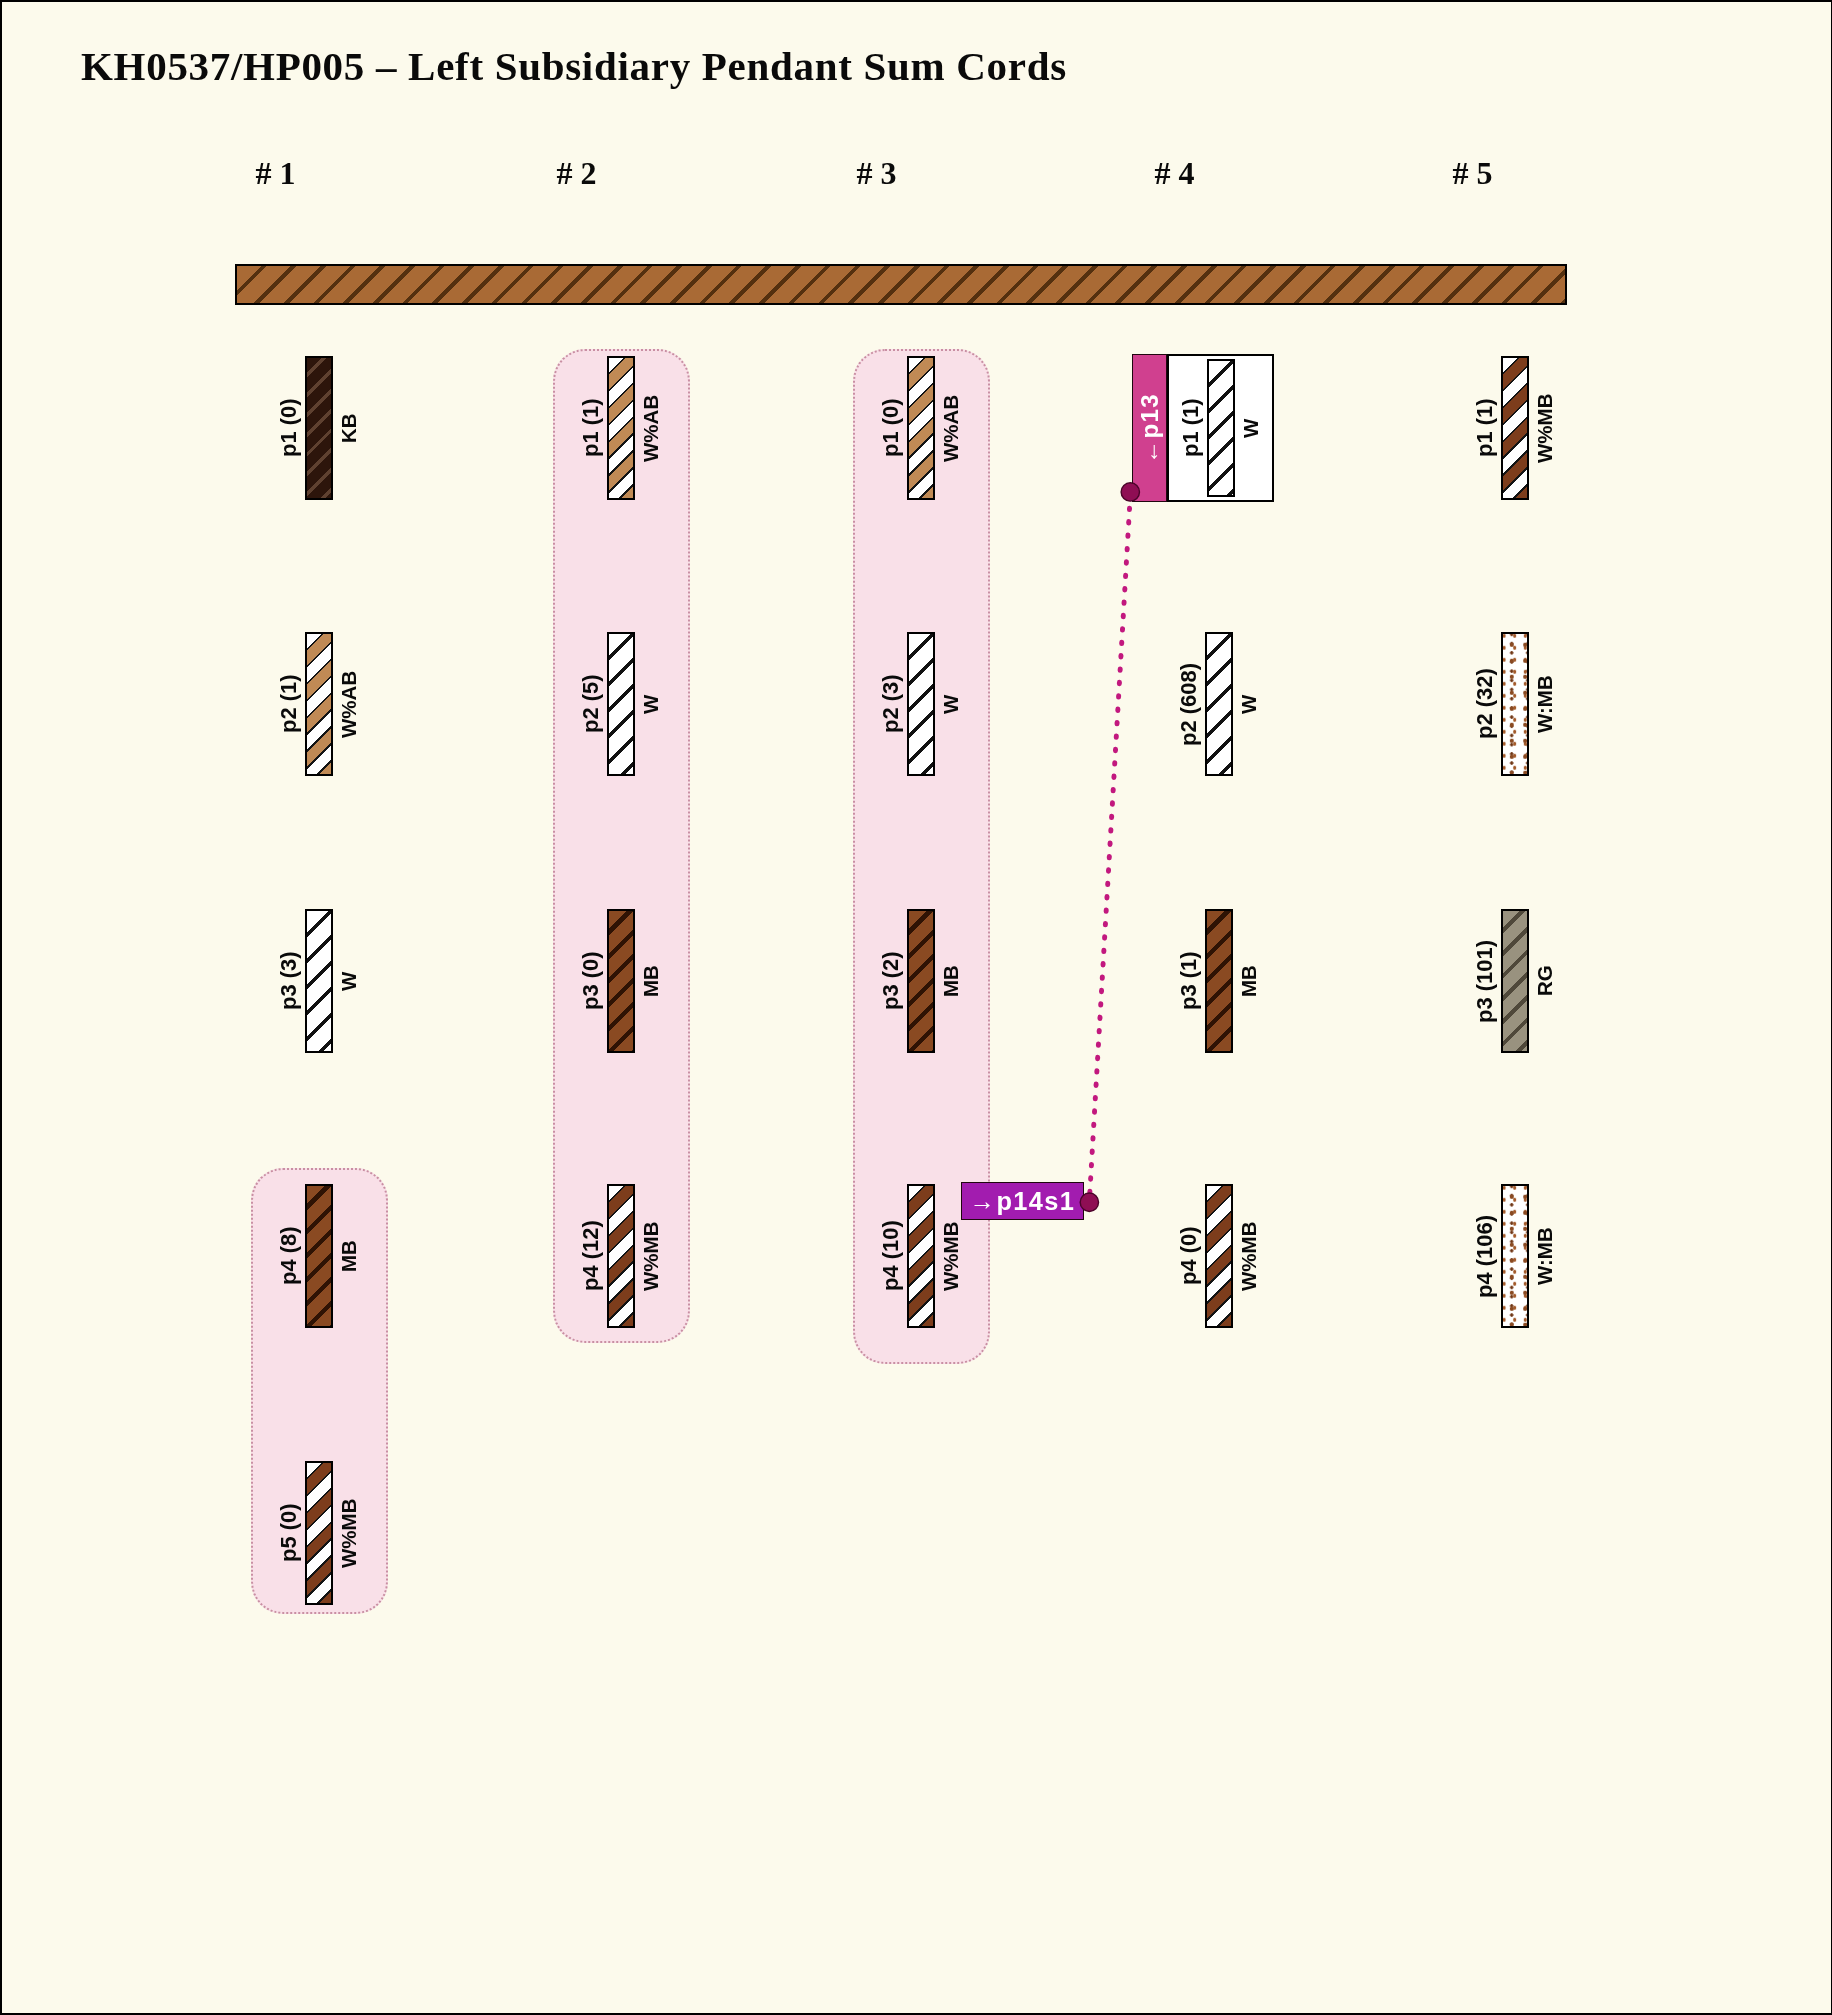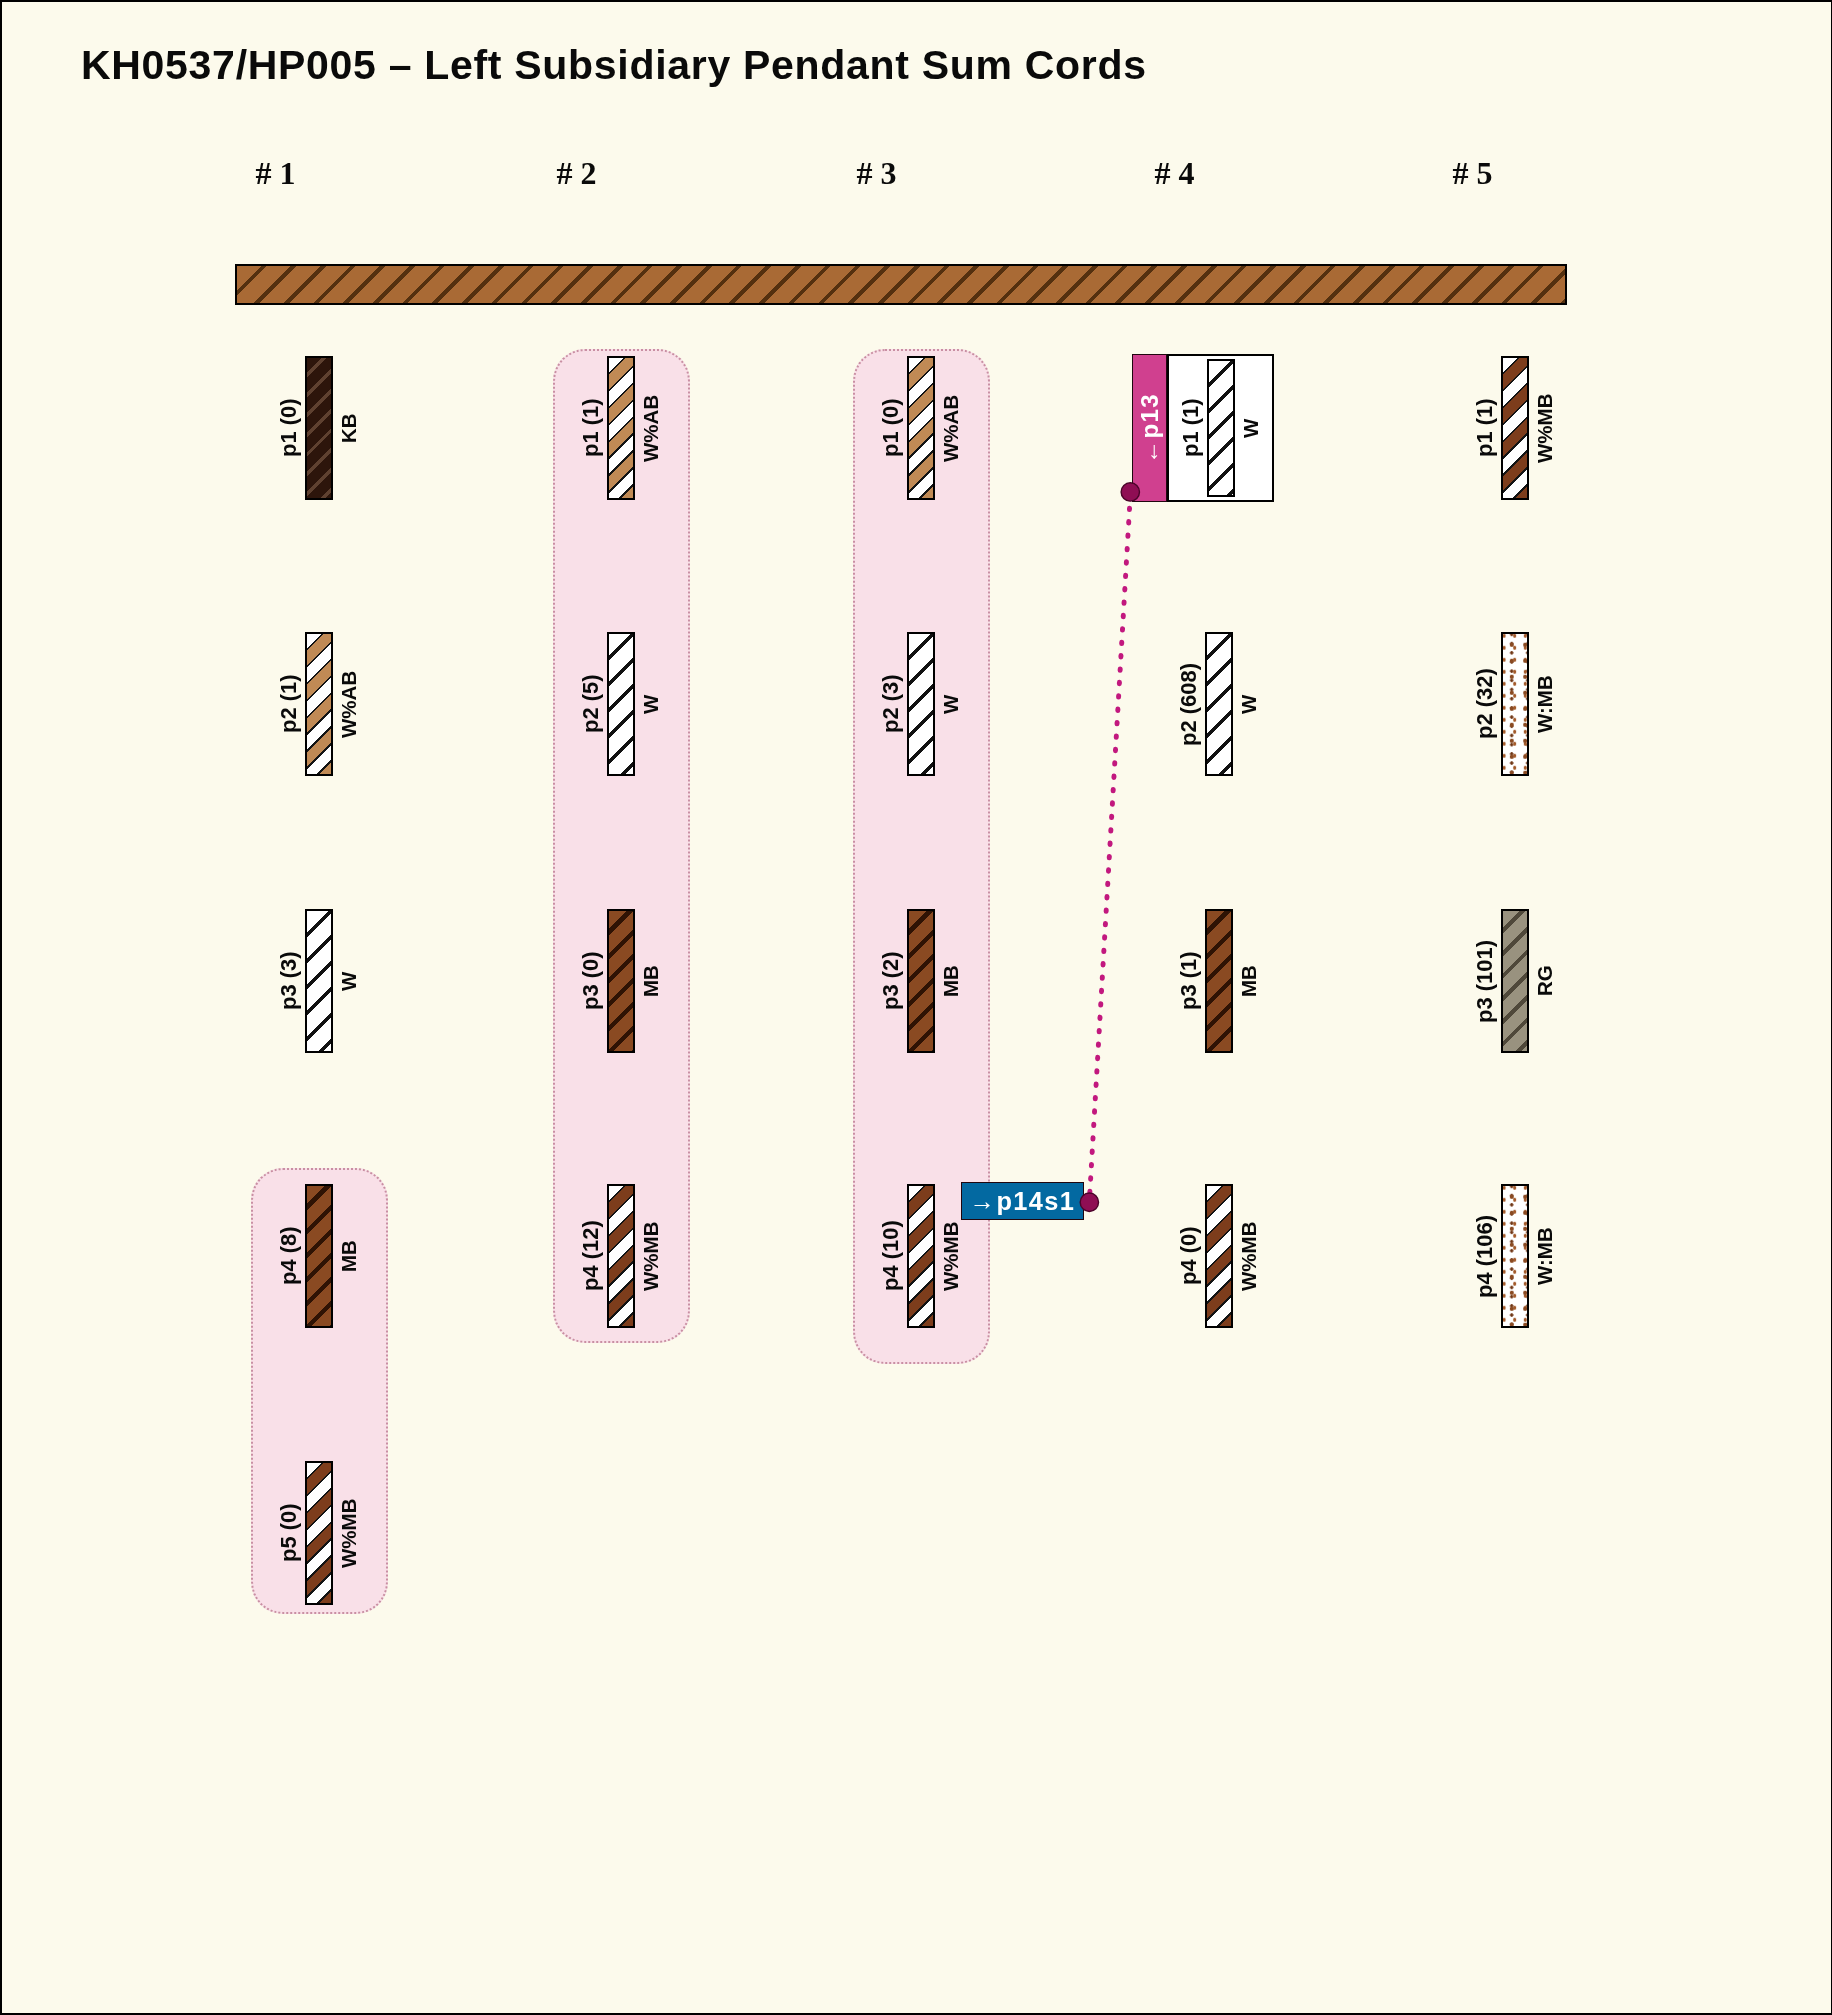--- a/index.html
+++ b/index.html
@@ -6,21 +6,21 @@
   html,body { width:1833px; height:2015px; }
   body { font-family:"Liberation Sans", sans-serif; background:#ffffff; }
 
   .canvas {
     position:relative; width:1833px; height:2015px;
     background:#fcfaec; border:2.8px solid #000; overflow:hidden;
   }
 
   .title {
     position:absolute; left:79px; top:40px;
-    font-family:Liberation Sans, sans-serif; font-weight:bold;
+    font-family:Liberation Serif, serif; font-weight:bold;
     font-size:41px; color:#0a0a0a; letter-spacing:0.7px;
   }
 
   .group-label {
     position:absolute; top:153px; width:99px; text-align:center;
     font-family:"Liberation Serif", serif; font-weight:bold; font-size:32px; color:#0a0a0a;
   }
 
   .main-cord {
     position:absolute; left:233px; top:262px; width:1332px; height:41px;
@@ -71,21 +71,21 @@
     position:absolute; left:1165px; top:352px; width:107px; height:148px;
     background:#ffffff; border:2.1px solid #000;
     display:flex; align-items:stretch; justify-content:center;
   }
   .whitebox .inner-pendant { display:flex; }
   .whitebox .inner-pendant > * { display:flex; align-items:center; justify-content:center; }
   .whitebox .bar { height:138px; }
 
   .p14s1-tag {
     position:absolute; left:959px; top:1180px; width:123px; height:38px;
-    background:#0369a1; border:1.4px solid #20060f; color:#ffffff;
+    background:#a21caf; border:1.4px solid #20060f; color:#ffffff;
     display:flex; align-items:center; justify-content:center;
     font-weight:bold; font-size:25.4px; letter-spacing:1.4px;
   }
 
   .overlay { position:absolute; left:0; top:0; pointer-events:none; }
 </style>
 </head>
 <body>
 
 <div class="canvas">

